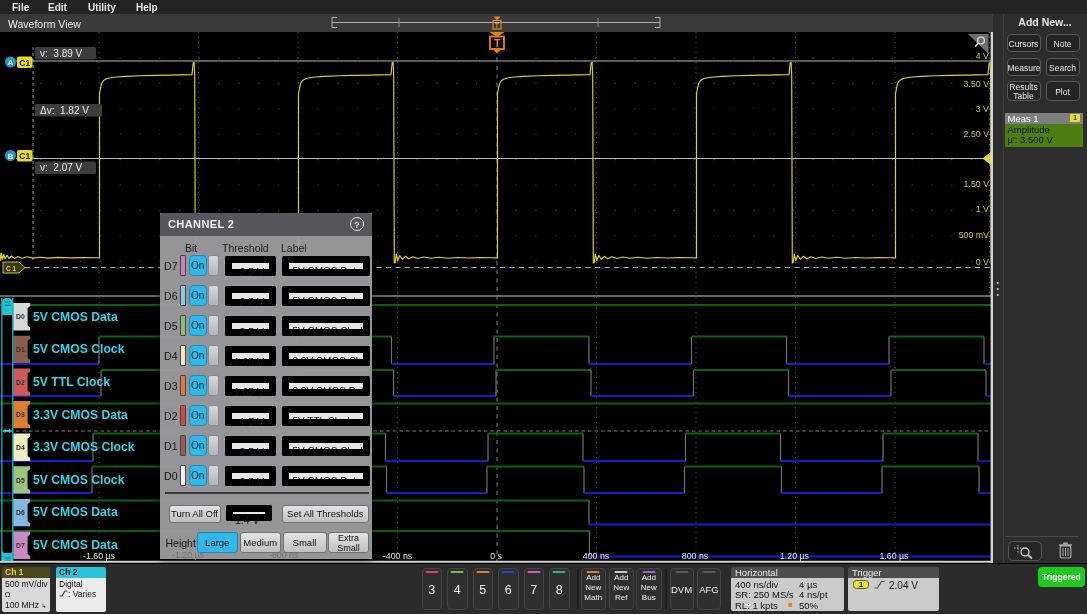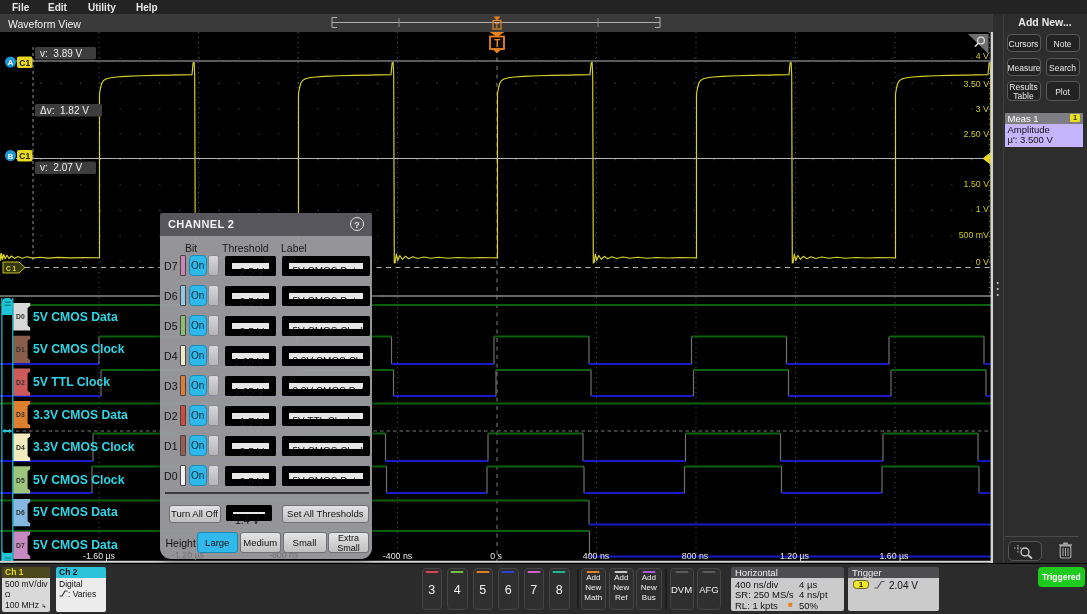--- a/index.html
+++ b/index.html
@@ -2,21 +2,21 @@
 <html><head><meta charset="utf-8"><title>scope</title>
 <style>
 * { margin:0; padding:0; box-sizing:border-box; }
 html,body { width:1087px; height:614px; background:#000; font-family:"Liberation Sans", sans-serif; overflow:hidden; }
 #root { position:relative; width:1087px; height:614px; background:#000; }
 #menubar { position:absolute; left:0; top:0; width:1087px; height:27px; background:#232323; color:#e8e8e8; font-size:10px; font-weight:bold; }
 #menubar span { position:absolute; top:2px; }
 #tabbar { position:absolute; left:0; top:14px; width:993px; height:18px; background:#3a3a3a; }
 #tabbar .wv { position:absolute; left:8px; top:3.5px; color:#f0f0f0; font-size:10.5px; }
 #plot { position:absolute; left:0; top:32px; width:993px; height:531px; background:#000; }
-#dlg { position:absolute; left:160px; top:213px; width:212px; height:346px; background:rgba(154,154,158,0.97); border-radius:11px; font-size:10.5px; color:#111; box-shadow:0 2px 8px rgba(0,0,0,0.5); }
+#dlg { position:absolute; left:160px; top:213px; width:212px; height:346px; background:rgba(154,154,158,0.97); border-radius:0; font-size:10.5px; color:#111; box-shadow:0 2px 8px rgba(0,0,0,0.5); }
 #dlghd { position:absolute; left:0; top:0; width:212px; height:23px; background:#56565c; color:#f2f2f2; font-size:11px; font-weight:bold; line-height:23px; padding-left:8px; letter-spacing:0.4px; border-radius:2px 2px 0 0; }
 #help { position:absolute; right:8px; top:4px; width:14px; height:14px; border:1.5px solid #e0e0e0; border-radius:50%; text-align:center; line-height:13px; font-size:9.5px; font-weight:bold; color:#e0e0e0; }
 .colh { position:absolute; top:29px; font-size:10.5px; color:#1a1a1a; }
 .dn { position:absolute; left:0; width:17.5px; text-align:right; font-size:10.5px; }
 .bar { position:absolute; left:19.5px; width:6px; height:21px; border:1px solid #44444a; border-radius:1px; }
 .onb { position:absolute; left:28.5px; width:18.5px; height:21px; background:#2fb9eb; border:1px solid #1a8cba; border-radius:4px; text-align:center; line-height:19px; font-size:10px; color:#0a2a36; }
 .knob { position:absolute; left:48px; width:10.5px; height:21px; background:linear-gradient(#d8d8dc,#b4b4b8); border:1px solid #8a8a8e; border-radius:2.5px; }
 .fld { position:absolute; background:#e6e6e6; border:7px solid #000000; border-radius:1.5px; height:20px; line-height:18px; font-size:10.5px; }
 .thr { left:64.5px; width:51.5px; text-align:right; padding-right:5px; }
 .lab { left:121.5px; width:88.5px; padding-left:4px; font-size:10px; white-space:nowrap; overflow:hidden; }
@@ -25,21 +25,21 @@
 .gbtn.sel { background:#30b9ea; border-color:#1888b8; }
 #hlbl { position:absolute; left:5.5px; top:324px; font-size:10.5px; }
 .ghost { position:absolute; color:#737377; font-size:8.8px; }
 #rpanel { position:absolute; left:993px; top:14px; width:94px; height:549px; background:#2d2d2d; color:#e8e8e8; }
 #rpanel::before { content:""; position:absolute; left:9.5px; top:0; width:1px; height:549px; background:#3e3e3e; }
 #addnew { position:absolute; left:10px; top:2px; width:84px; text-align:center; font-size:10.5px; font-weight:bold; }
 .rbtn { position:absolute; background:#232323; border:1px solid #585858; border-radius:4px; text-align:center; font-size:8.5px; color:#e8e8e8; }
 #meas { position:absolute; left:11.5px; top:98.5px; width:78.5px; }
 #meashd { height:11px; background:#7e7e82; color:#fff; font-size:9.5px; line-height:11px; padding-left:3px; position:relative; }
 #mtag { position:absolute; right:3px; top:1.5px; width:10px; height:7.5px; background:#e8e020; color:#222; font-size:6.5px; line-height:7.5px; text-align:center; border-radius:1px; font-weight:bold; }
-#measbd { height:23px; background:#c4b5fd; color:#111; font-size:9.5px; line-height:10.5px; padding:1px 0 0 3px; }
+#measbd { height:23px; background:#4d7c0f; color:#111; font-size:9.5px; line-height:10.5px; padding:1px 0 0 3px; }
 #rsep { position:absolute; left:12px; top:521.5px; width:74px; height:1px; background:#4a4a4a; }
 #zoombtn { position:absolute; left:14.5px; top:527px; width:34px; height:19.5px; border:1.5px solid #565656; border-radius:5px; background:#262626; padding:1.5px 0 0 4px; }
 #trash { position:absolute; left:65px; top:528px; }
 #rdots { position:absolute; left:3.5px; top:266px; font-size:7px; line-height:6px; color:#cacaca; }
 #bbar { position:absolute; left:0; top:564px; width:1087px; height:50px; background:#2b2b2b; }
 .chbadge { position:absolute; top:3px; height:45px; border-radius:2px; overflow:hidden; }
 .chhd { height:10.5px; font-size:8.5px; font-weight:bold; line-height:10.5px; padding-left:3px; }
 .chbd { height:34.5px; background:#d9d9d9; color:#111; font-size:8.5px; line-height:10px; padding:1px 0 0 3px; }
 .nbtn { position:absolute; top:3.5px; width:20.5px; height:42px; background:#2f2f2f; border:1px solid #454545; border-radius:4px; }
 .stripe { position:absolute; left:50%; transform:translateX(-50%); top:2.5px; width:13px; height:2px; border-radius:1px; }

